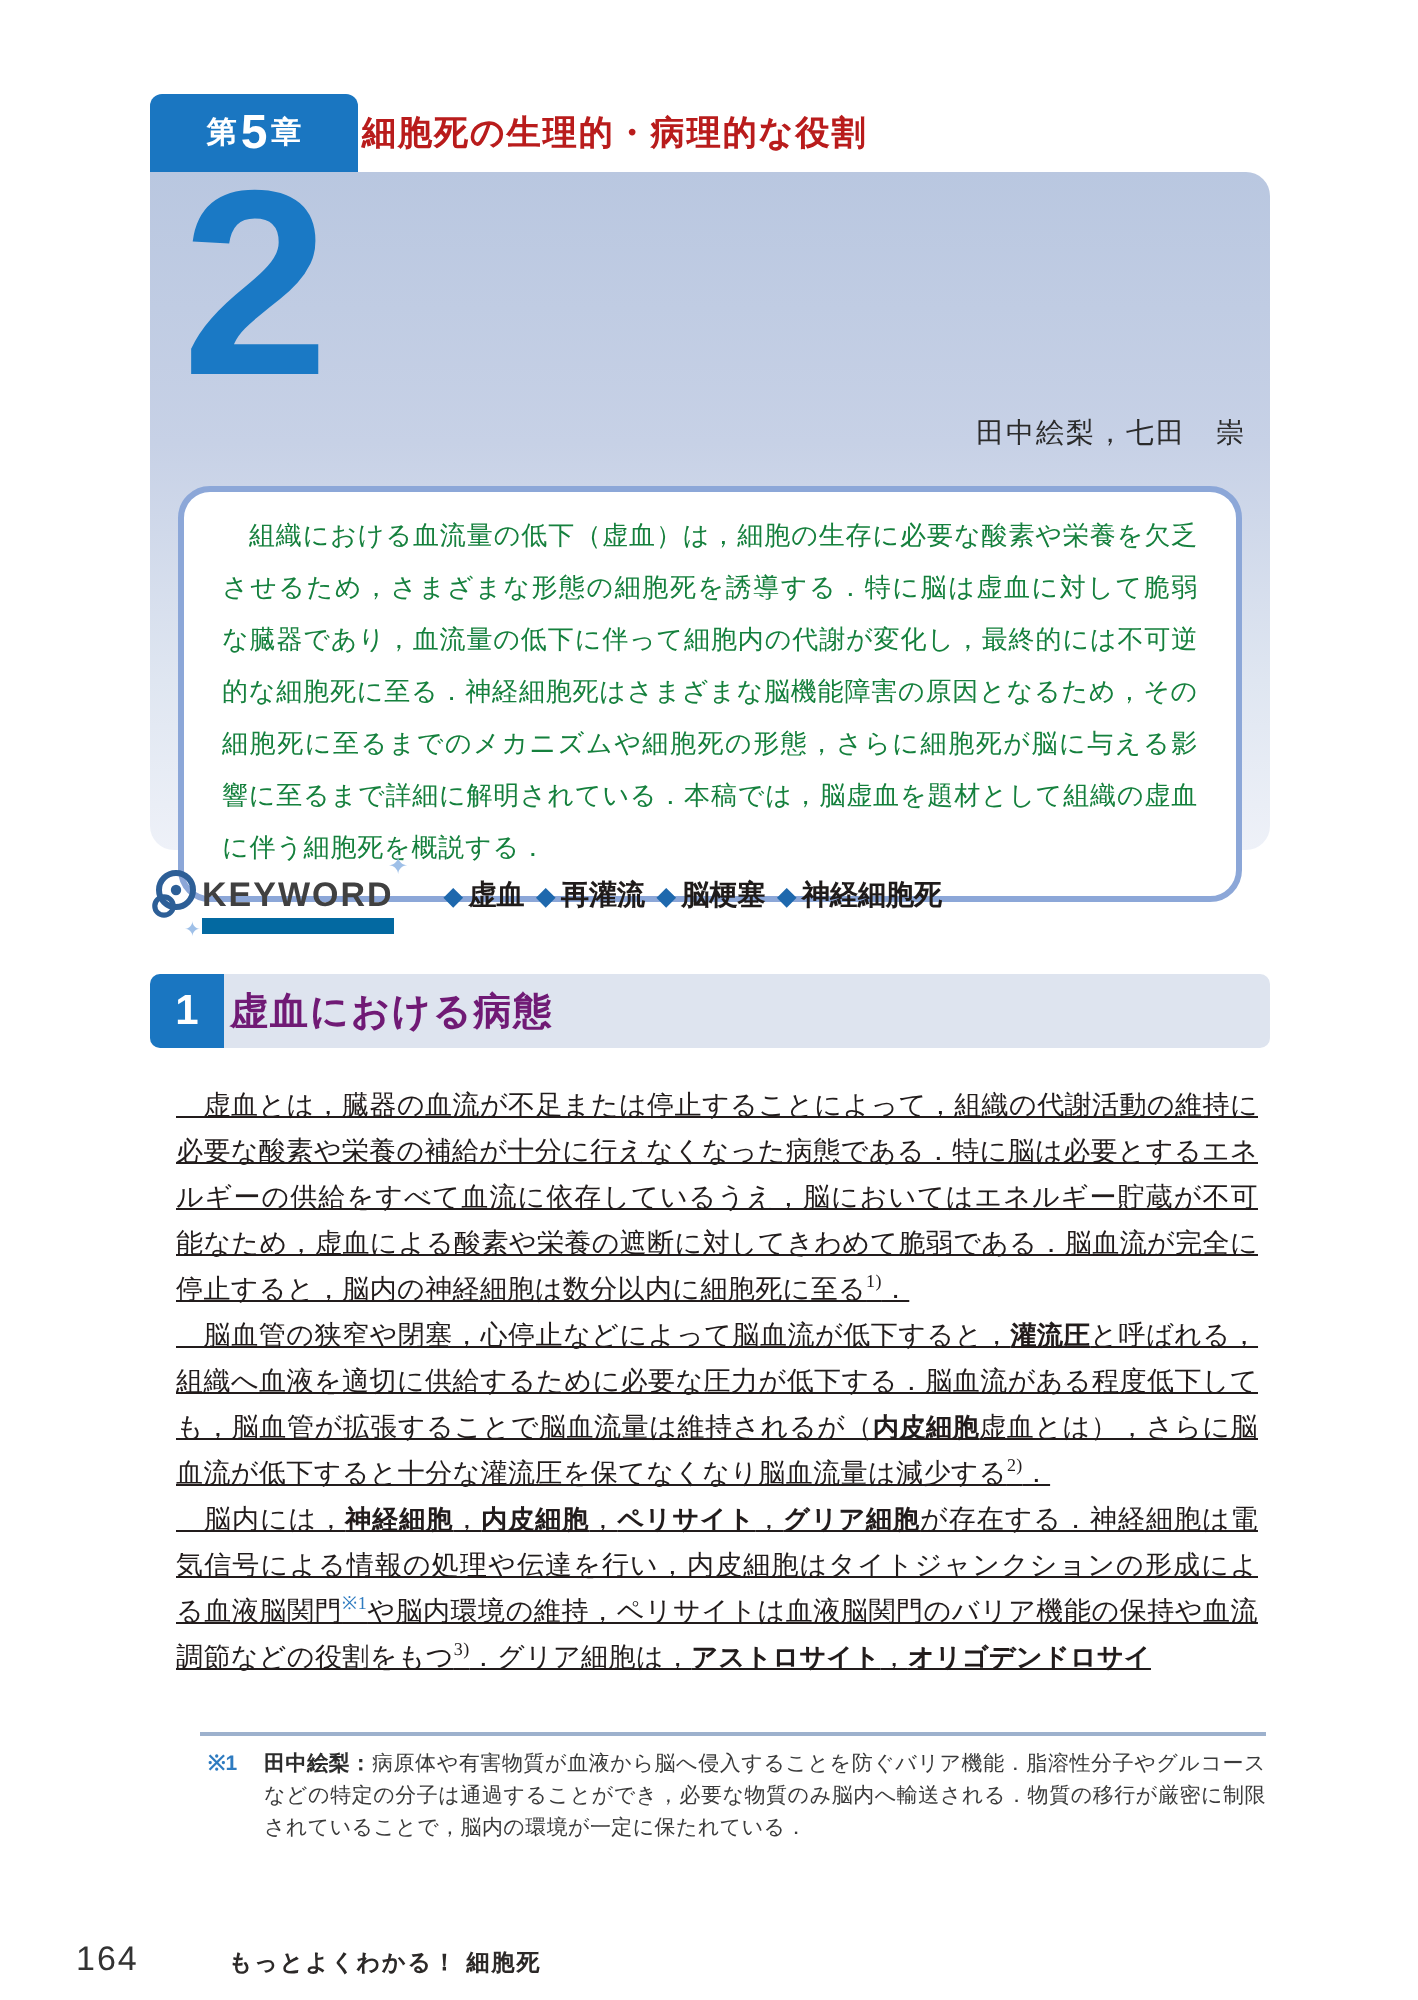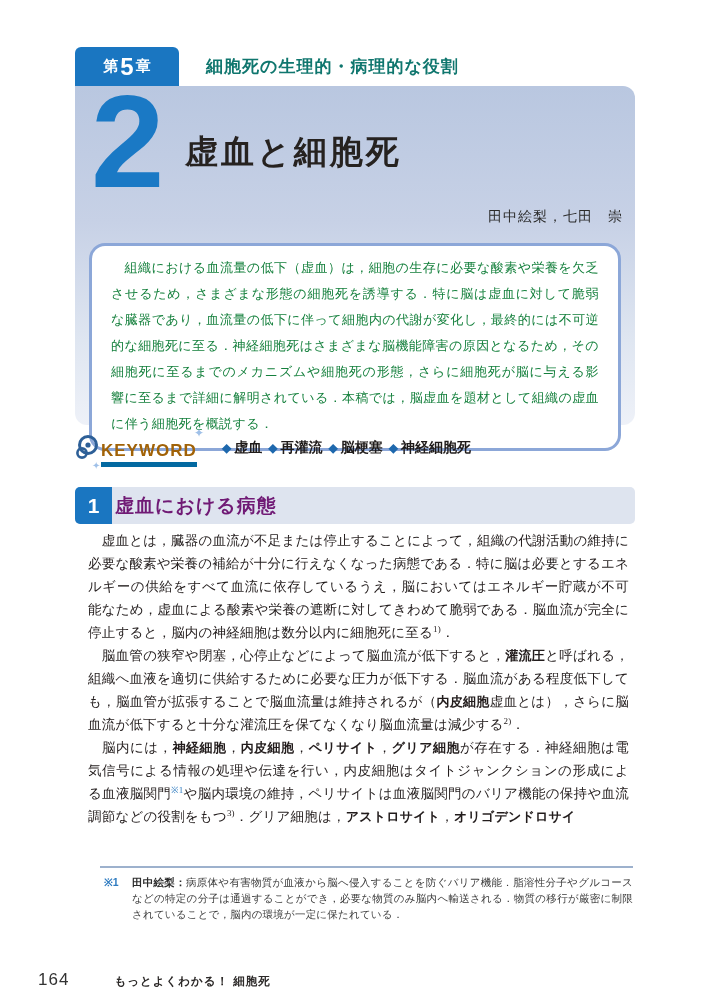--- a/index.html
+++ b/index.html
@@ -11,21 +11,21 @@
 
   
   .chapter-row { position:absolute; left:75px; top:47px; width:560px; height:39px; display:flex; align-items:center; }
   .chapter-badge {
     height:39px; min-width:104px; background:#1a76c1; color:#ffffff;
     border-radius:6px 6px 0 0; display:flex; align-items:center; justify-content:center;
     font-weight:bold; padding:0 10px;
   }
   .chapter-badge .small { font-size:15px; }
   .chapter-badge .num { font-size:24px; margin:0 2px; line-height:1; }
-  .chapter-title { margin-left:27px; font-size:17px; font-weight:bold; color:#0f766e; letter-spacing:1px; }
+  .chapter-title { margin-left:2px; font-size:17px; font-weight:bold; color:#b91c1c; letter-spacing:1px; }
 
   
   .hero {
     position:absolute; left:75px; top:86px; width:560px; height:339px;
     background:linear-gradient(180deg,#b9c7e0 0%, #c7d1e6 40%, #dfe6f1 75%, #eef1f8 100%);
     border-radius:0 12px 12px 12px;
   }
   .big-number {
     position:absolute; left:16px; top:-10px; font-size:132px; font-weight:bold;
     color:#1a79c5; line-height:1.0; font-family:"Liberation Sans", sans-serif;
@@ -43,22 +43,22 @@
     background:#ffffff; border:3px solid #8ca7d8; border-radius:16px;
     padding:9px 19px 11px 19px;
     font-size:13px; line-height:26px; color:#15803d; text-align:justify; letter-spacing:0.4px;
   }
 
   
   .keyword-row { position:absolute; left:76px; top:429px; width:560px; height:38px; display:flex; align-items:center; }
   .kw-logo { position:relative; display:flex; align-items:flex-end; width:126px; height:38px; }
   .kw-logo svg { position:absolute; left:0; top:4px; }
   .kw-logo .kw-word {
-    margin-left:25px; font-size:17px; font-weight:bold; color:#a16207;
-    letter-spacing:1px; border-bottom:5px solid #0369a1; padding-bottom:1px; line-height:1.1;
+    margin-left:25px; font-size:17px; font-weight:bold; color:#404040;
+    letter-spacing:1px; border-bottom:8px solid #0369a1; padding-bottom:1px; line-height:1.1;
   }
   .sparkle { position:absolute; color:#9fc0e8; font-size:10px; }
   .sparkle.s1 { right:-2px; top:-3px; font-size:12px; }
   .sparkle.s2 { left:16px; bottom:-4px; }
   .kw-list { display:flex; align-items:center; margin-left:14px; }
   .kw-item { display:flex; align-items:center; font-size:14px; font-weight:bold; color:#1f1b1a; }
   .kw-diamond { color:#1e68ad; font-size:12px; margin:0 3px 0 6px; }
 
   
   .section-band {
@@ -66,23 +66,23 @@
     background:#dee4ef; border-radius:5px; display:flex; align-items:center;
   }
   .section-num {
     width:37px; height:37px; background:#1a76c1; color:#ffffff; font-size:21px; font-weight:bold;
     display:flex; align-items:center; justify-content:center; border-radius:5px 0 0 5px;
   }
   .section-title { margin-left:3px; font-size:19px; font-weight:bold; color:#701a75; letter-spacing:1px; }
 
   
   .body-text {
-    position:absolute; left:88px; top:529px; width:541px;
+    position:absolute; left:88px; top:541px; width:541px;
     font-family:"Liberation Serif","DejaVu Serif",serif;
-    font-size:13.5px; line-height:23px; color:#221c1c; text-align:justify; letter-spacing:0.2px;
+    font-size:13.5px; line-height:23px; color:#221c1c; text-align:justify; letter-spacing:0.2px;text-decoration:underline;
   }
   .body-text p { margin:0; }
   .body-text .b { font-weight:bold; font-family:"Liberation Sans",sans-serif; font-size:13px; }
   .body-text sup { font-size:9px; line-height:0; }
 
   
   .footnote-rule { position:absolute; left:100px; top:866px; width:533px; height:2px; background:#9db1cd; }
   .footnote { position:absolute; left:104px; top:874px; width:529px; display:flex; font-size:10.5px; line-height:16px; color:#3a3a3a; }
   .fn-marker { color:#2e7bc0; font-weight:bold; width:28px; flex:0 0 28px; }
   .fn-term { font-weight:bold; color:#2c2c2c; }
@@ -102,21 +102,20 @@
     <div class="chapter-badge">
       <span class="small">第</span>
       <span class="num">5</span>
       <span class="small">章</span>
     </div>
     <div class="chapter-title">細胞死の生理的・病理的な役割</div>
   </div>
 
   <div class="hero">
     <div class="big-number">2</div>
-    <div class="hero-title">虚血と細胞死</div>
     <div class="authors">田中絵梨，七田　崇</div>
     <div class="abstract-box">
       <span>　組織における血流量の低下（虚血）は，細胞の生存に必要な酸素や栄養を欠乏させるため，さまざまな形態の細胞死を誘導する．特に脳は虚血に対して脆弱な臓器であり，血流量の低下に伴って細胞内の代謝が変化し，最終的には不可逆的な細胞死に至る．神経細胞死はさまざまな脳機能障害の原因となるため，その細胞死に至るまでのメカニズムや細胞死の形態，さらに細胞死が脳に与える影響に至るまで詳細に解明されている．本稿では，脳虚血を題材として組織の虚血に伴う細胞死を概説する．</span>
     </div>
   </div>
 
   <div class="keyword-row">
     <div class="kw-logo">
       <svg width="26" height="30" viewBox="0 0 26 30">
         <circle cx="12" cy="12" r="8.5" fill="none" stroke="#2d5f97" stroke-width="3"></circle>

